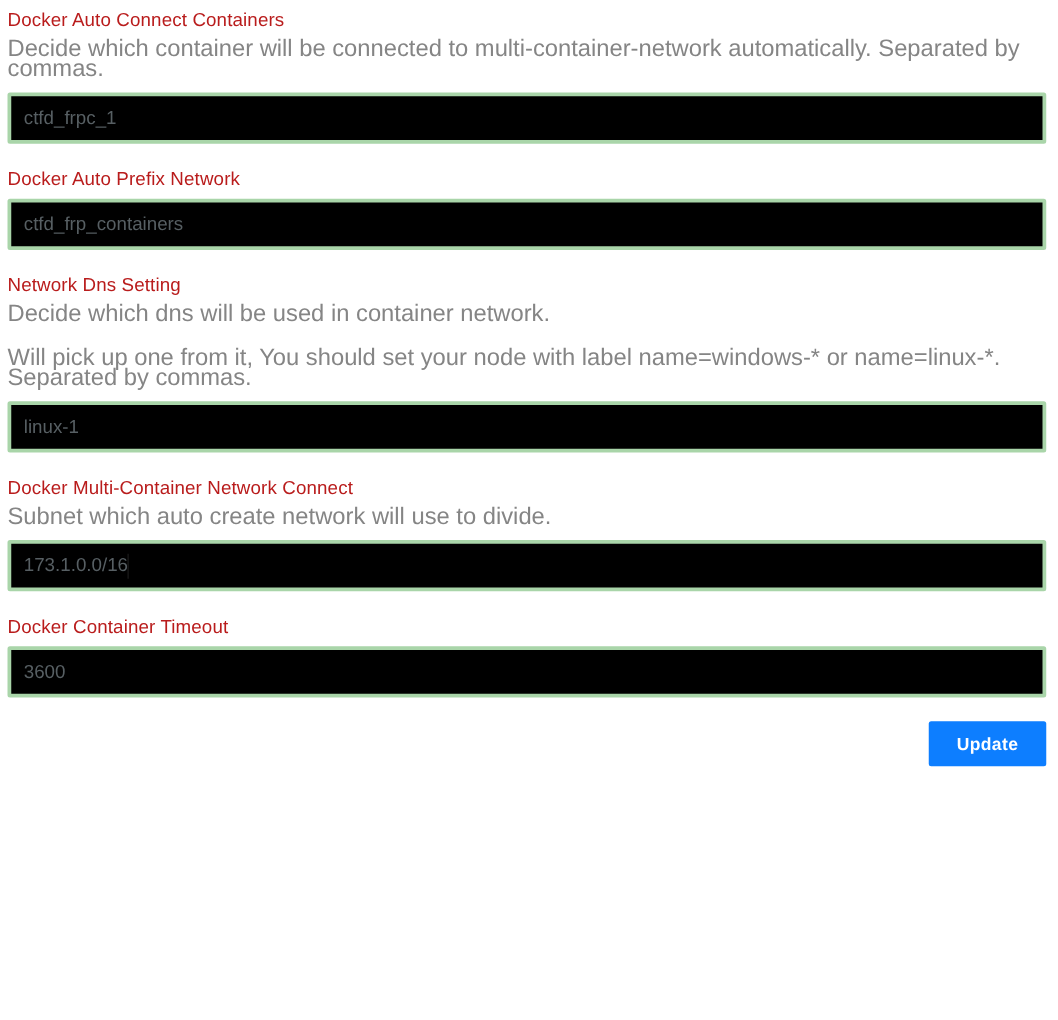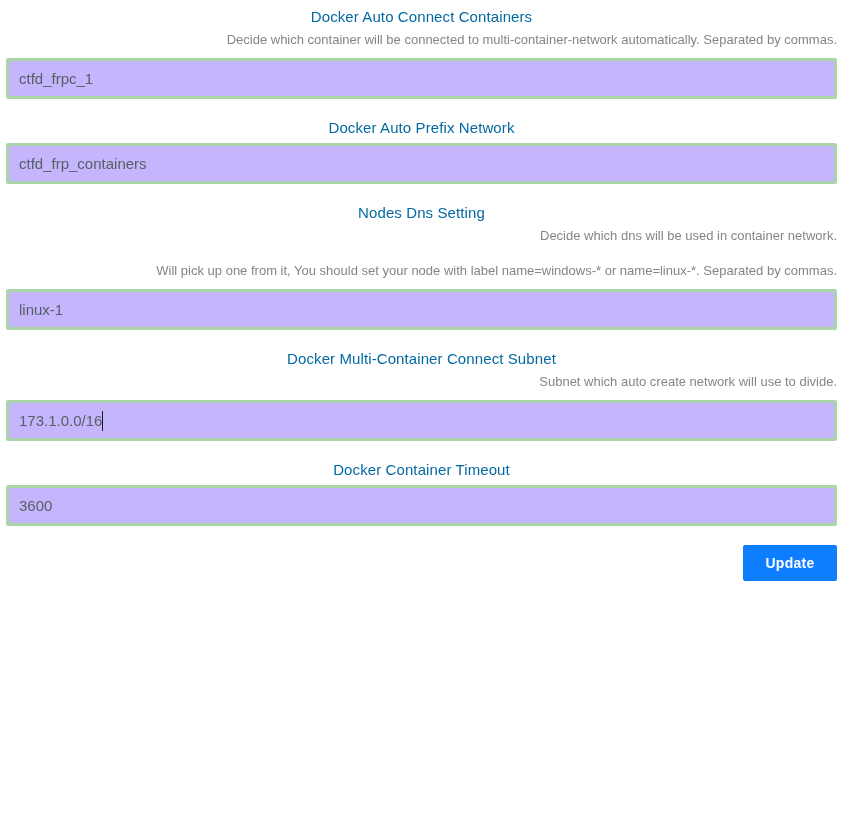--- a/index.html
+++ b/index.html
@@ -14,44 +14,42 @@
     padding: 7px 9px 14px 6px;
     background: #ffffff;
   }
   .form-group {
     margin-bottom: 19px;
   }
   .field-label {
     display: block;
     font-size: 15px;
     line-height: 19px;
-    color: #0369a1;
+    color: #b91c1c;
     margin-bottom: 6px;
     letter-spacing: 0.1px;
-    text-align: center;
   }
   .field-desc {
     display: block;
-    font-size: 13px;
+    font-size: 19px;
     line-height: 16px;
     color: #858585;
     margin-bottom: 10px;
-    text-align: right;
   }
   .input-wrap {
     position: relative;
     width: 100%;
   }
   .text-input {
     display: block;
     width: 100%;
     height: 41px;
     border: 3px solid #a9d5a9;
     border-radius: 2px;
-    background: #c4b5fd;
+    background: #000000;
     padding: 0 10px;
     font-family: "Liberation Sans", "DejaVu Sans", sans-serif;
     font-size: 15px;
     color: #575f63;
     outline: none;
   }
   
   .caret-layer {
     position: absolute;
     left: 13px;
@@ -106,33 +104,33 @@
   </div>
 
   <div class="form-group">
     <label class="field-label">Docker Auto Prefix Network</label>
     <div class="input-wrap">
       <input class="text-input" type="text" value="ctfd_frp_containers" style="">
     </div>
   </div>
 
   <div class="form-group">
-    <label class="field-label">Nodes Dns Setting</label>
+    <label class="field-label">Network Dns Setting</label>
     <span class="field-desc">Decide which dns will be used in container network.</span>
   </div>
 
   <div class="form-group">
     <span class="field-desc">Will pick up one from it, You should set your node with label name=windows-* or name=linux-*. Separated by commas.</span>
     <div class="input-wrap">
       <input class="text-input" type="text" value="linux-1" style="">
     </div>
   </div>
 
   <div class="form-group">
-    <label class="field-label">Docker Multi-Container Connect Subnet</label>
+    <label class="field-label">Docker Multi-Container Network Connect</label>
     <span class="field-desc">Subnet which auto create network will use to divide.</span>
     <div class="input-wrap">
       <input class="text-input" type="text" value="173.1.0.0/16" style="">
       <div class="caret-layer">
         <span class="caret-mirror">173.1.0.0/16</span>
           <span class="caret"></span>
       </div>
     </div>
   </div>
 

